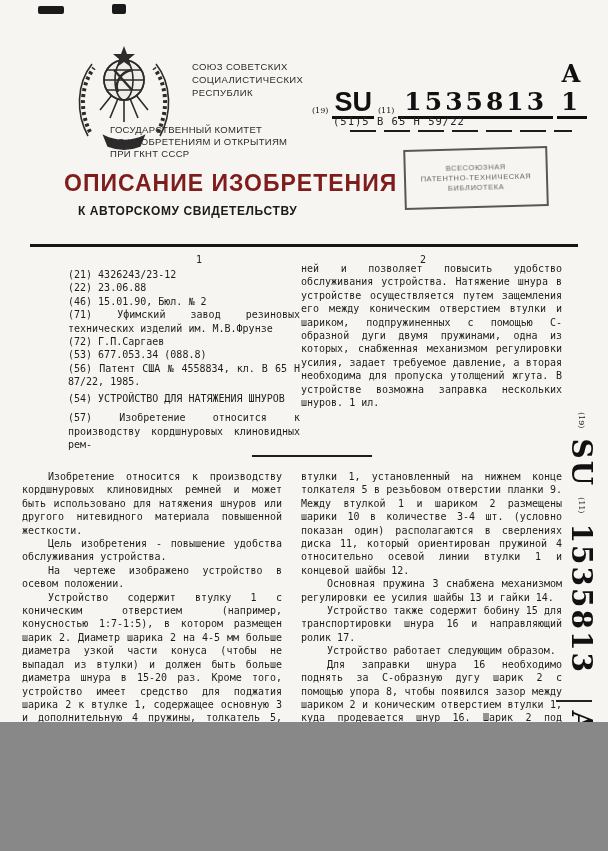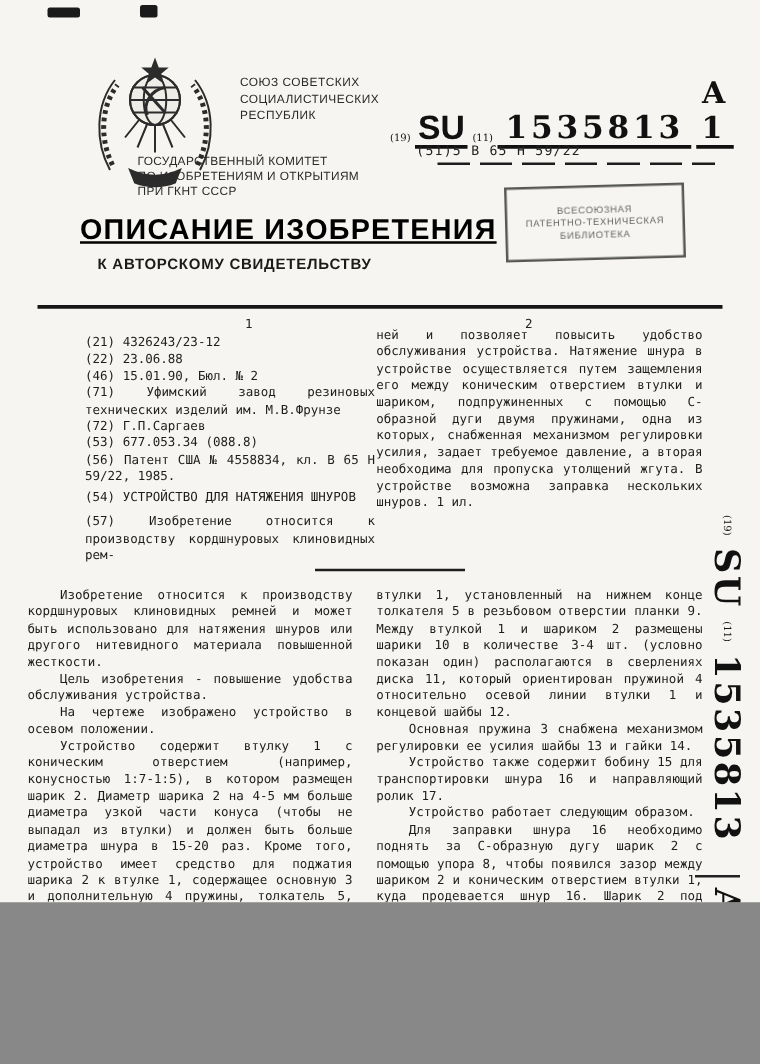--- a/index.html
+++ b/index.html
@@ -30,21 +30,21 @@
   .doccode .kind{font-size:24px;font-weight:bold;letter-spacing:2px;
     border-bottom:3px solid #111;line-height:28px;padding:0 4px;margin-left:0;}
   .ipc{position:absolute;left:333px;top:115px;font-size:10.5px;letter-spacing:1px;color:#222;}
   .stamp{position:absolute;left:404px;top:148px;width:140px;height:56px;
     border:2px solid #3c3c3c;transform:rotate(-1.6deg);
     display:flex;flex-direction:column;justify-content:center;align-items:center;
     font-family:"Liberation Sans",sans-serif;font-size:7.5px;line-height:10px;
     letter-spacing:.6px;color:#4a4a4a;opacity:.85;filter:blur(.3px);}
   .doc-title{position:absolute;left:64px;top:170px;
     font-family:"Liberation Sans",sans-serif;font-size:23px;font-weight:bold;
-    letter-spacing:1px;color:#000000;text-decoration:underline;}
+    letter-spacing:1px;color:#7f1d1d;}
   .doc-subtitle{position:absolute;left:66px;top:204px;
     font-family:"Liberation Sans",sans-serif;font-size:12px;font-weight:bold;
     letter-spacing:.6px;color:#1b1b1b;padding-left:12px;}
   .header-rule{position:absolute;left:30px;top:244px;width:548px;height:2.5px;background:#161616;}
   .colnum{position:absolute;font-size:10px;color:#222;}
   
   .tx{font-size:10px;line-height:13.4px;text-align:justify;color:#1d1d1d;}
   .tx p{margin:0;}
   .biblio{position:absolute;left:68px;top:268px;width:232px;}
   .abstract-left{position:absolute;left:68px;top:392px;width:232px;}
@@ -131,21 +131,21 @@
   <div class="colnum" style="left:196px;top:254px;">1</div>
   <div class="colnum" style="left:420px;top:254px;">2</div>
 
   <div class="biblio tx">
     <p>(21) 4326243/23-12</p>
     <p>(22) 23.06.88</p>
     <p>(46) 15.01.90, Бюл. № 2</p>
     <p>(71) Уфимский завод резиновых технических изделий им. М.В.Фрунзе</p>
     <p>(72) Г.П.Саргаев</p>
     <p>(53) 677.053.34 (088.8)</p>
-    <p>(56) Патент США № 4558834, кл. В 65 Н 59/22, 1985.</p>
+    <p>(56) Патент США № 4558834, кл. В 65 Н 87/22, 1985.</p>
   </div>
 
   <div class="abstract-left tx">
     <p class="t54">(54) УСТРОЙСТВО ДЛЯ НАТЯЖЕНИЯ ШНУРОВ</p>
     <p>(57) Изобретение относится к производству кордшнуровых клиновидных рем-</p>
   </div>
 
   <div class="abstract-right tx">
     <p>ней и позволяет повысить удобство обслуживания устройства. Натяжение шнура в устройстве осуществляется путем защемления его между коническим отверстием втулки и шариком, подпружиненных с помощью С-образной дуги двумя пружинами, одна из которых, снабженная механизмом регулировки усилия, задает требуемое давление, а вторая необходима для пропуска утолщений жгута. В устройстве возможна заправка нескольких шнуров. 1 ил.</p>
   </div>

